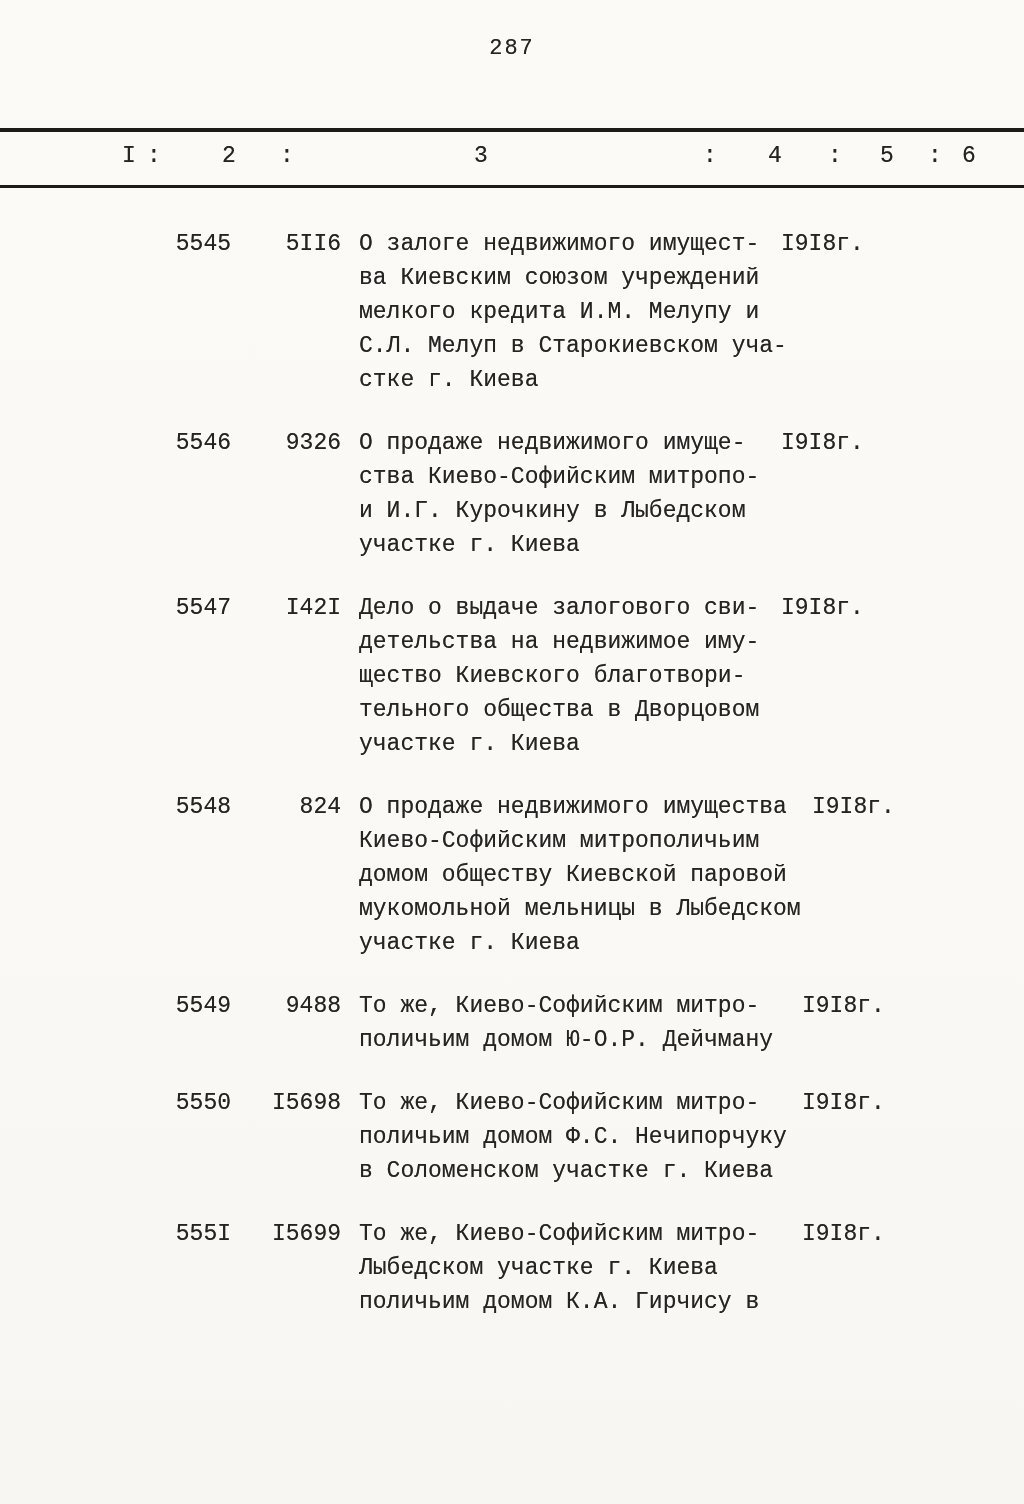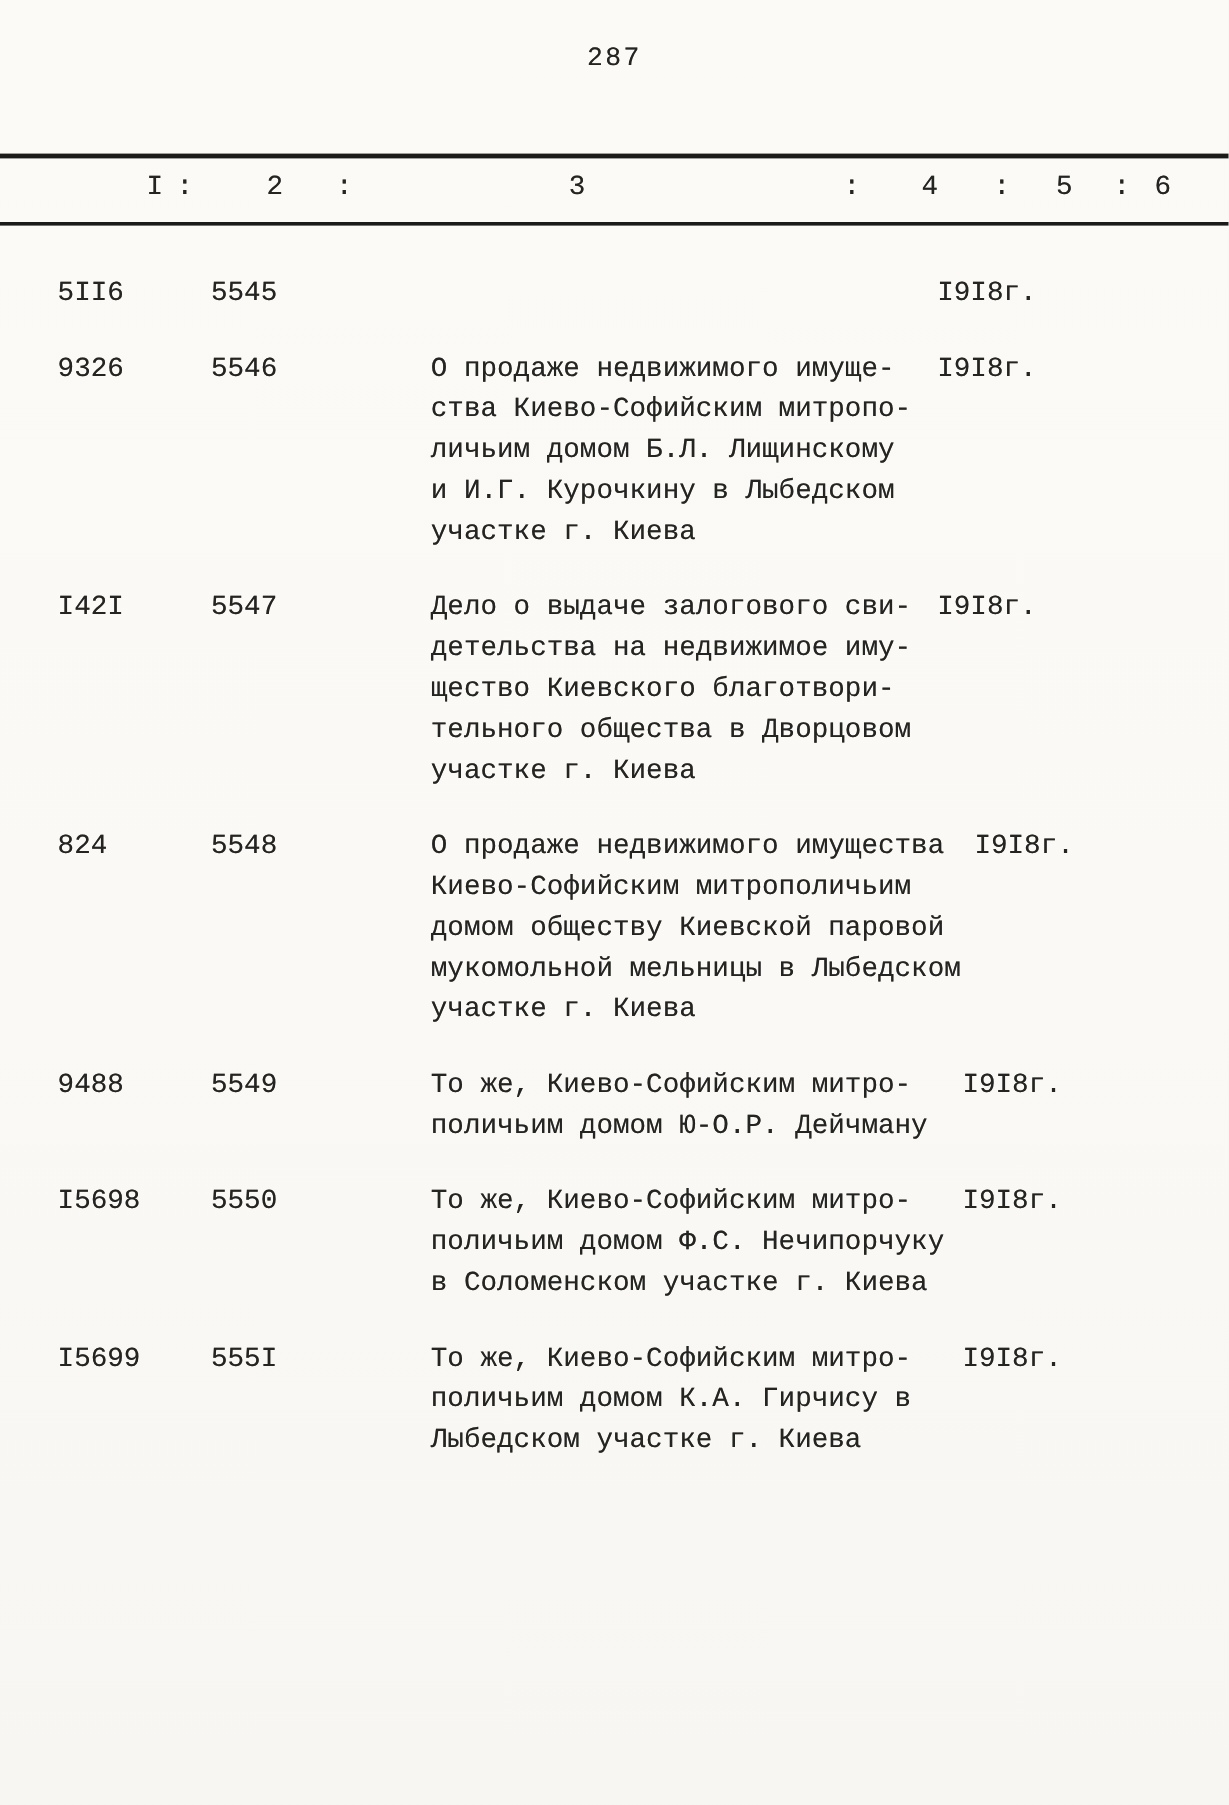--- a/index.html
+++ b/index.html
@@ -76,20 +76,21 @@
     left: 0;
     top: 0;
     width: 183px;
     text-align: right;
   }
   .c2 {
     position: absolute;
     left: 0;
     top: 0;
     width: 293px;
+    text-align: right;
   }
   .c3 {
     margin-left: 311px;
     width: 450px;
   }
   .c4 {
     position: absolute;
     left: 733px;
     top: 0;
     white-space: nowrap;
@@ -122,30 +123,36 @@
     <span class="h10">6</span>
   </div>
 
   <div class="rule rule-bottom"></div>
 
   <div class="entries txt">
 
     <div class="entry">
       <div class="c1">5545</div>
       <div class="c2">5II6</div>
+      <div class="c3">
+          <div class="line">О залоге недвижимого имущест-</div>
+          <div class="line">ва Киевским союзом учреждений</div>
+          <div class="line">мелкого кредита И.М. Мелупу и</div>
+          <div class="line">С.Л. Мелуп в Старокиевском уча-</div>
+          <div class="line">стке г. Киева</div>
+        </div>
       <div class="c4">I9I8г.</div>
     </div>
 
     <div class="entry">
       <div class="c1">5546</div>
       <div class="c2">9326</div>
       <div class="c3">
           <div class="line">О продаже недвижимого имуще-</div>
           <div class="line">ства Киево-Софийским митропо-</div>
-          <div class="line">личьим домом Б.Л. Лищинскому</div>
           <div class="line">и И.Г. Курочкину в Лыбедском</div>
           <div class="line">участке г. Киева</div>
         </div>
       <div class="c4">I9I8г.</div>
     </div>
 
     <div class="entry">
       <div class="c1">5547</div>
       <div class="c2">I42I</div>
       <div class="c3">
@@ -190,20 +197,20 @@
           <div class="line">в Соломенском участке г. Киева</div>
         </div>
       <div class="c4">I9I8г.</div>
     </div>
 
     <div class="entry">
       <div class="c1">555I</div>
       <div class="c2">I5699</div>
       <div class="c3">
           <div class="line">То же, Киево-Софийским митро-</div>
+          <div class="line">Лыбедском участке г. Киева</div>
           <div class="line">поличьим домом К.А. Гирчису в</div>
-          <div class="line">Лыбедском участке г. Киева</div>
         </div>
       <div class="c4">I9I8г.</div>
     </div>
 
   </div>
 </div>
 
 </body></html>

